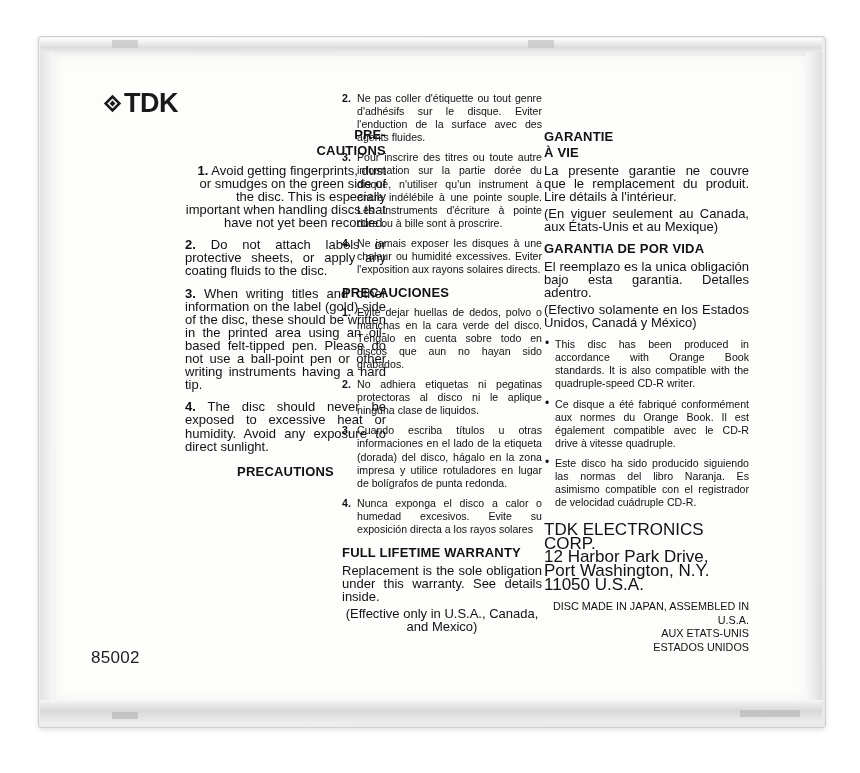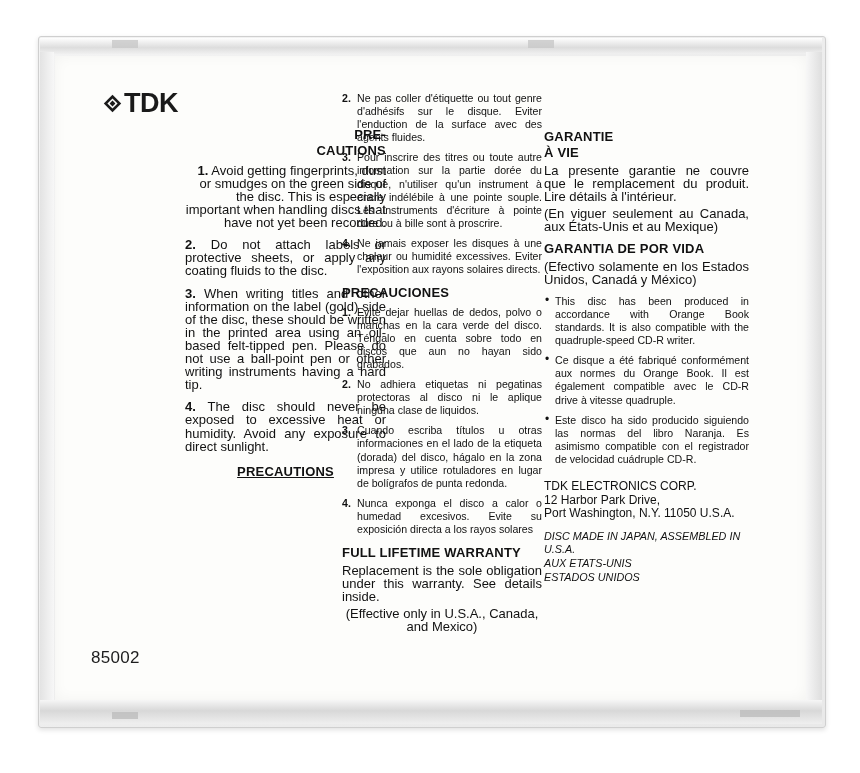--- a/index.html
+++ b/index.html
@@ -130,21 +130,21 @@
   .blk.right  { text-align: right; }
   .blk.center { text-align: center; }
 
   .hdr {
     font-weight: bold;
     font-size: 13px;
     line-height: 13.4px;
     letter-spacing: .2px;
     margin-bottom: 3px;
   }
-  .hdr.center { text-align: center; text-decoration: underline; }
+  .hdr.center { text-align: center; }
   .hdr.right  { text-align: right; }
 
   .num {
     font-weight: bold;
   }
 
   
   .li {
     position: relative;
     padding-left: 15px;
@@ -170,30 +170,29 @@
     margin-bottom: 7px;
   }
   .bu > .d {
     position: absolute;
     left: 1px;
     top: -1px;
     font-size: 12px;
   }
 
   .addr {
-    font-size: 12px;
+    font-size: 17px;
     line-height: 13.6px;
     margin-bottom: 9px;
     text-align: left;
   }
   .fine {
     font-size: 10.8px;
     line-height: 13.6px;
-    text-align: left;
-    font-style: italic;
+    text-align: right;
   }
   .gap { height: 7px; }
 </style>
 </head>
 <body>
 
 <div id="photo">
 
   <div class="case-outer"></div>
   <div class="case-glare-top"></div>
@@ -283,20 +282,21 @@
       <div class="blk center">(Effective only in U.S.A., Canada, and Mexico)</div>
     </div>
 
     <div class="col col3">
       <div class="hdr">GARANTIE</div>
       <div class="hdr" style="margin-bottom:4px;">À VIE</div>
       <div class="blk" style="margin-bottom:4px;">La presente garantie ne couvre que le remplacement du produit. Lire détails à l'intérieur.</div>
       <div class="blk">(En viguer seulement au Canada, aux États-Unis et au Mexique)</div>
 
       <div class="hdr" style="margin-top:6px; margin-bottom:4px;">GARANTIA DE POR VIDA</div>
+      <div class="blk" style="margin-bottom:4px;">El reemplazo es la unica obligación bajo esta garantia. Detalles adentro.</div>
       <div class="blk">(Efectivo solamente en los Estados Unidos, Canadá y México)</div>
 
       <div class="bu" style="margin-top:6px;">
         <span class="d">•</span>
         <span>This disc has been produced in accordance with Orange Book standards. It is also compatible with the quadruple-speed CD-R writer.</span>
       </div>
       <div class="bu">
         <span class="d">•</span>
         <span>Ce disque a été fabriqué conformément aux normes du Orange Book. Il est également compatible avec le CD-R drive à vitesse quadruple.</span>
       </div>

